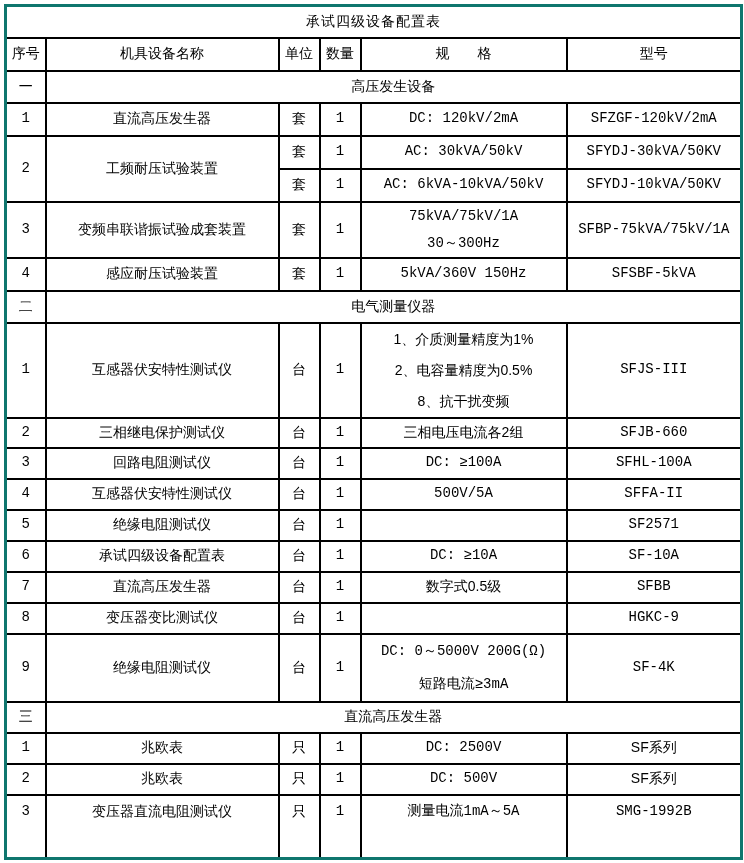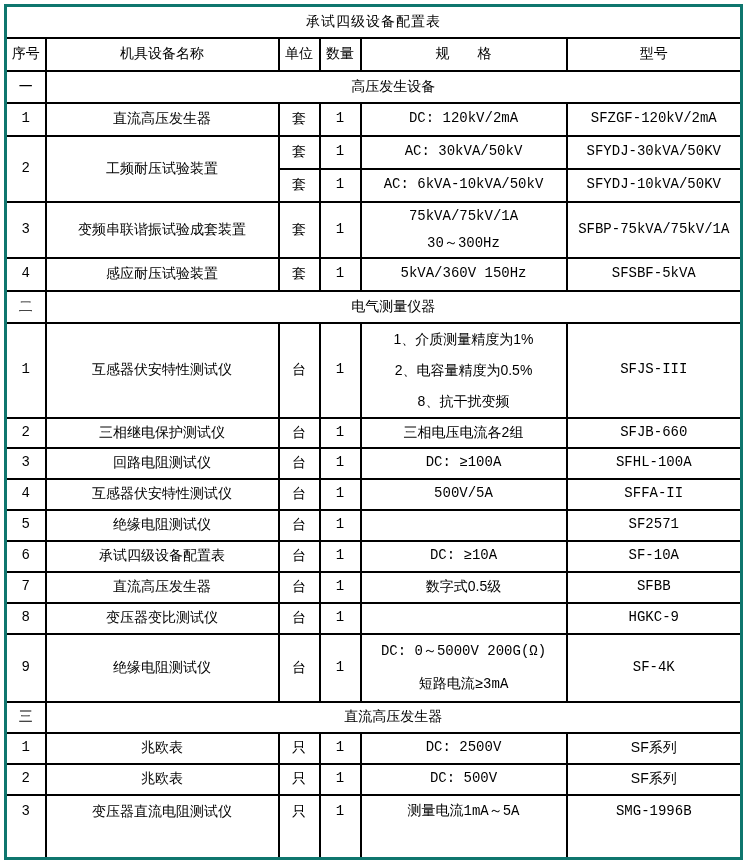--- a/index.html
+++ b/index.html
@@ -238,16 +238,16 @@
     <td class="code">DC: 500V</td>
     <td>SF系列</td>
   </tr>
 
   <tr class="top-align" style="height:64px">
     <td class="code">3</td>
     <td>变压器直流电阻测试仪</td>
     <td>只</td>
     <td class="code">1</td>
     <td class="code">测量电流1mA～5A</td>
-    <td class="code">SMG-1996B</td>
+    <td class="code">SMG-1992B</td>
   </tr>
 </tbody>
   </table>
 
 </body></html>

